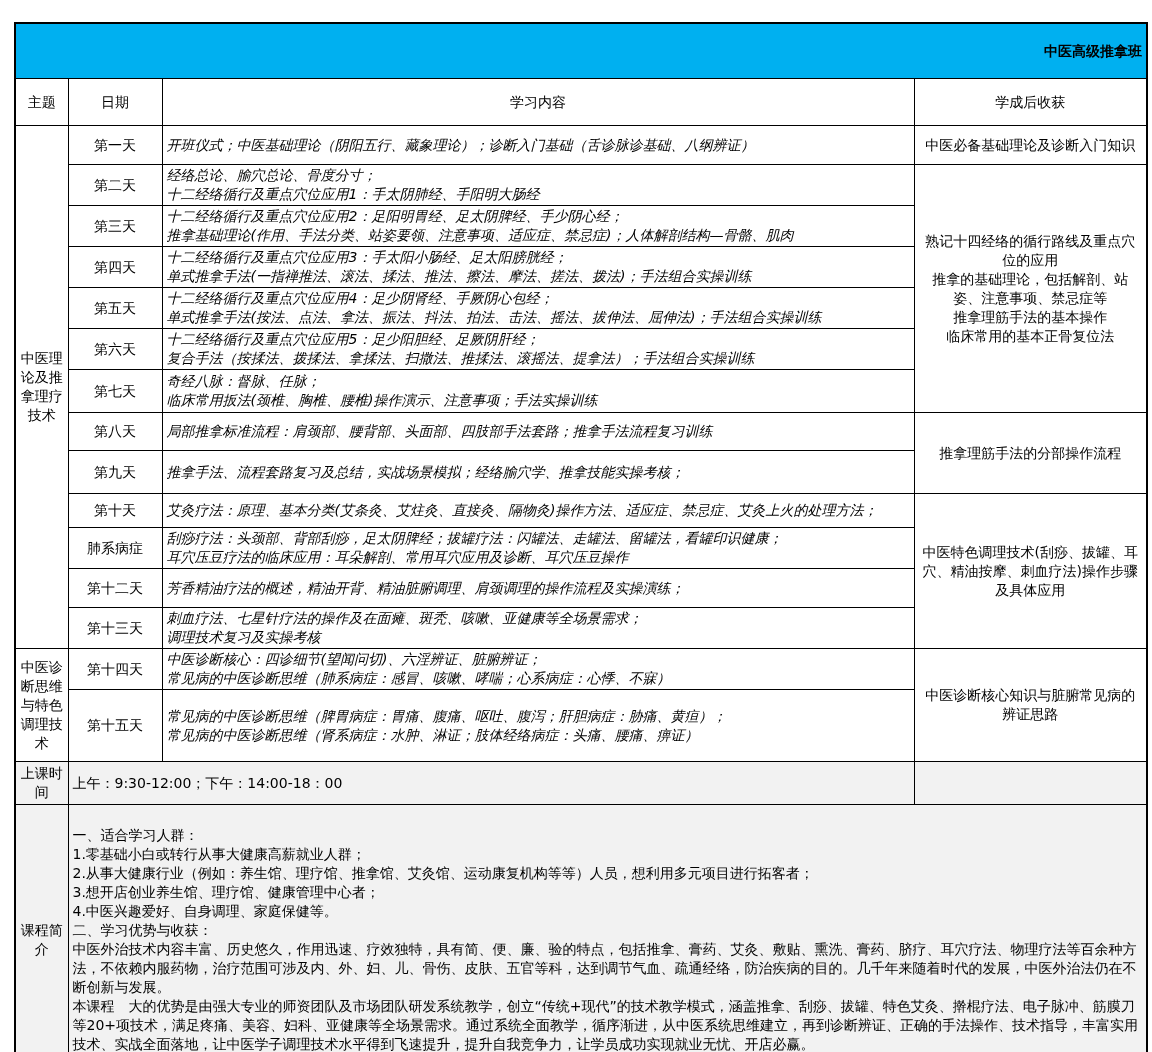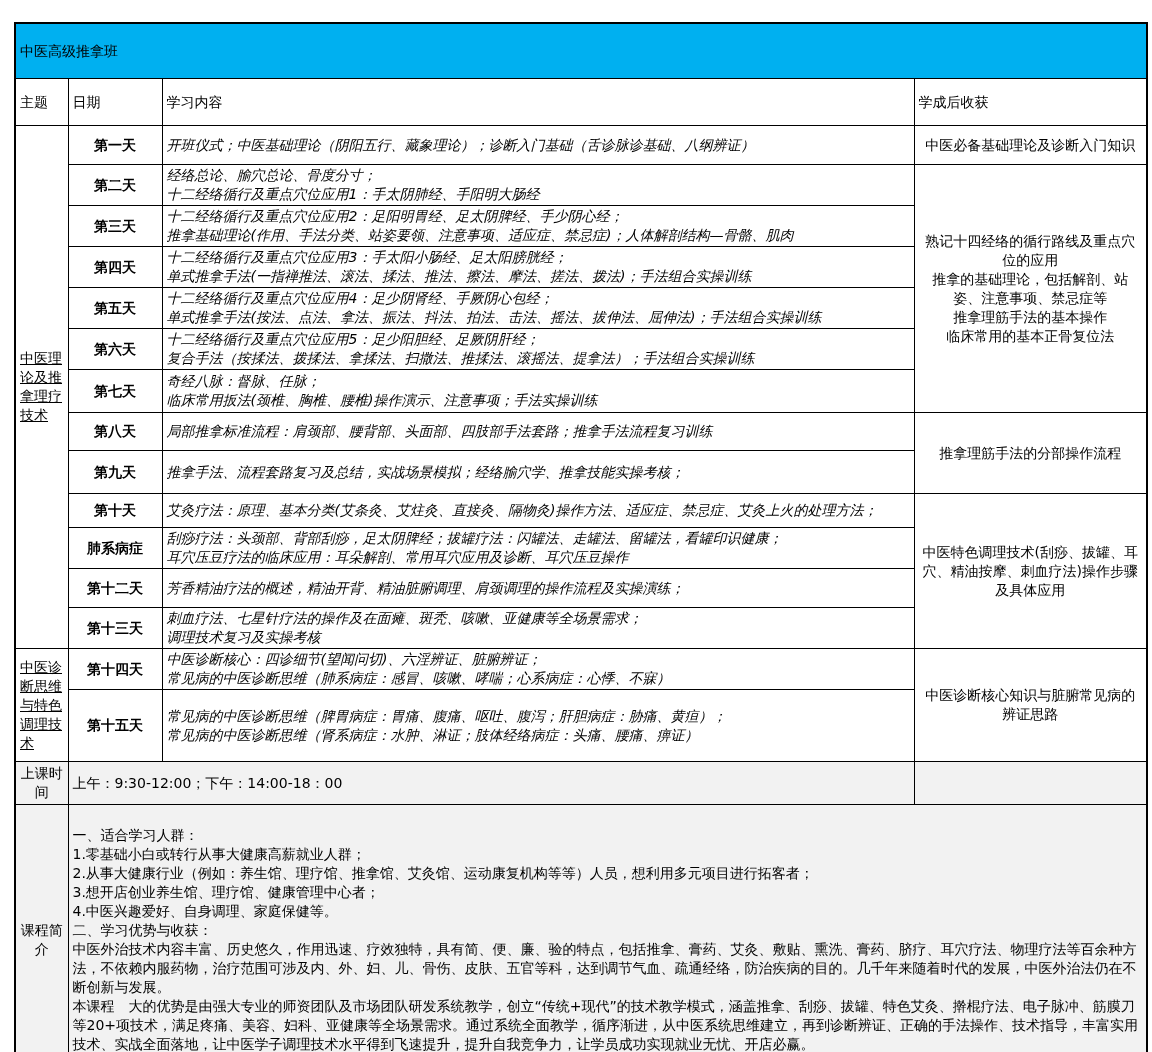--- a/index.html
+++ b/index.html
@@ -23,33 +23,33 @@
   table.course td{
     border:1px solid var(--line);
     font-size:14px;
     line-height:19px;
     vertical-align:middle;
     padding:1px 4px;
     overflow:hidden;
   }
   td.title-cell{
     background:var(--accent);
-    text-align:left;
-    font-weight:normal;
+    text-align:right;
+    font-weight:bold;
     font-size:15px;
     height:52px;
   }
-  td.head{ text-align:left; height:44px;margin-top:8px; }
+  td.head{ text-align:center; height:44px;margin-top:8px; }
   td.theme-cell{
+    text-align:center;
     font-size:13px;
     padding:0 5px;
     line-height:20px;
-    text-decoration:underline;
-  }
-  td.day-cell{ text-align:center; white-space:nowrap;font-weight:bold; }
+  }
+  td.day-cell{ text-align:center; white-space:nowrap; }
   td.content-cell{ text-align:left; white-space:pre-line;font-style:italic; }
   td.outcome-cell{ text-align:center; white-space:pre-line; }
   td.schedule-label-cell{
     background:var(--row-gray);
     text-align:center;
     font-size:13px;
     padding:0;
   }
   td.schedule-time-cell{
     background:var(--row-gray);

